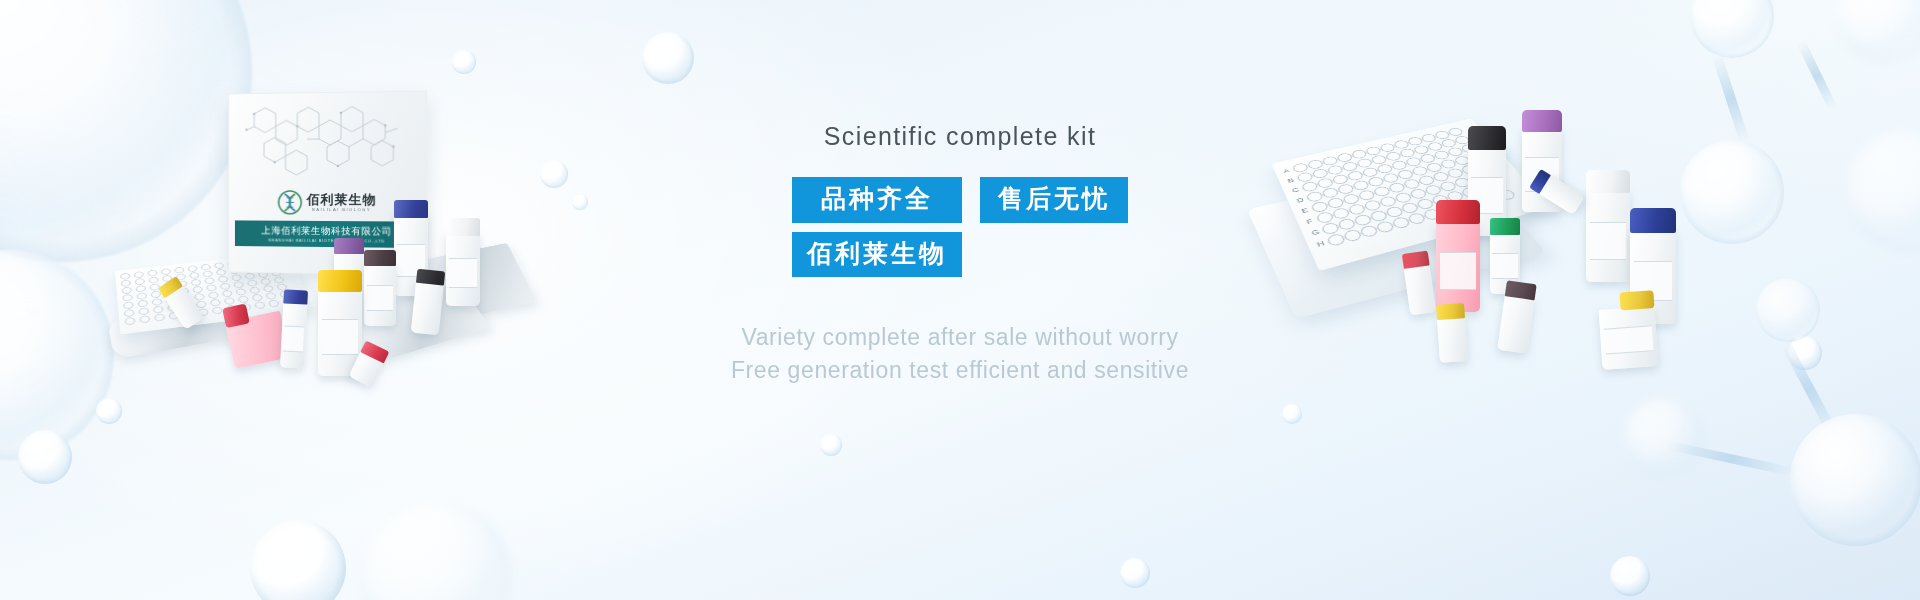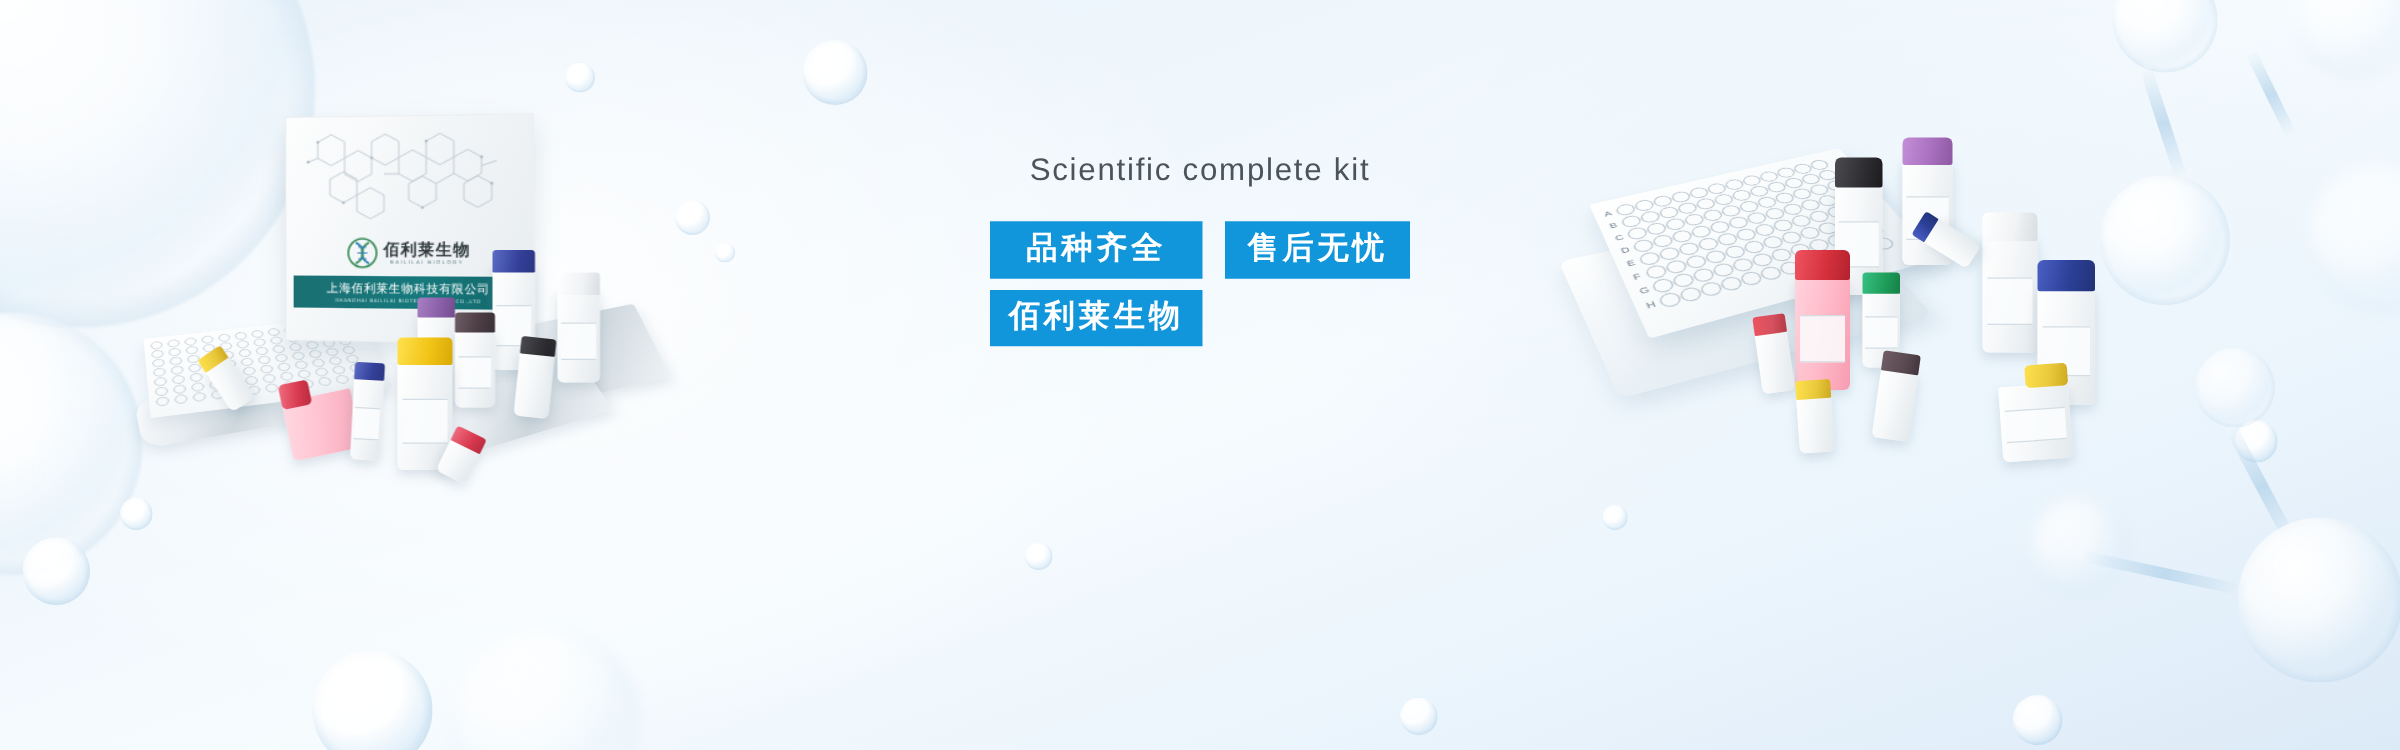--- a/index.html
+++ b/index.html
@@ -433,16 +433,20 @@
 
 
     <div class="subtitle">Scientific complete kit</div>
 
     <div class="badges">
       <div class="badge">品种齐全</div>
       <div class="badge">售后无忧</div>
       <div class="badge">佰利莱生物</div>
     </div>
 
+    <div class="tagline">
+      <div>Variety complete after sale without worry</div>
+      <div>Free generation test efficient and sensitive</div>
+    </div>
 
   </div>
 
 </div>
 
 </body></html>

